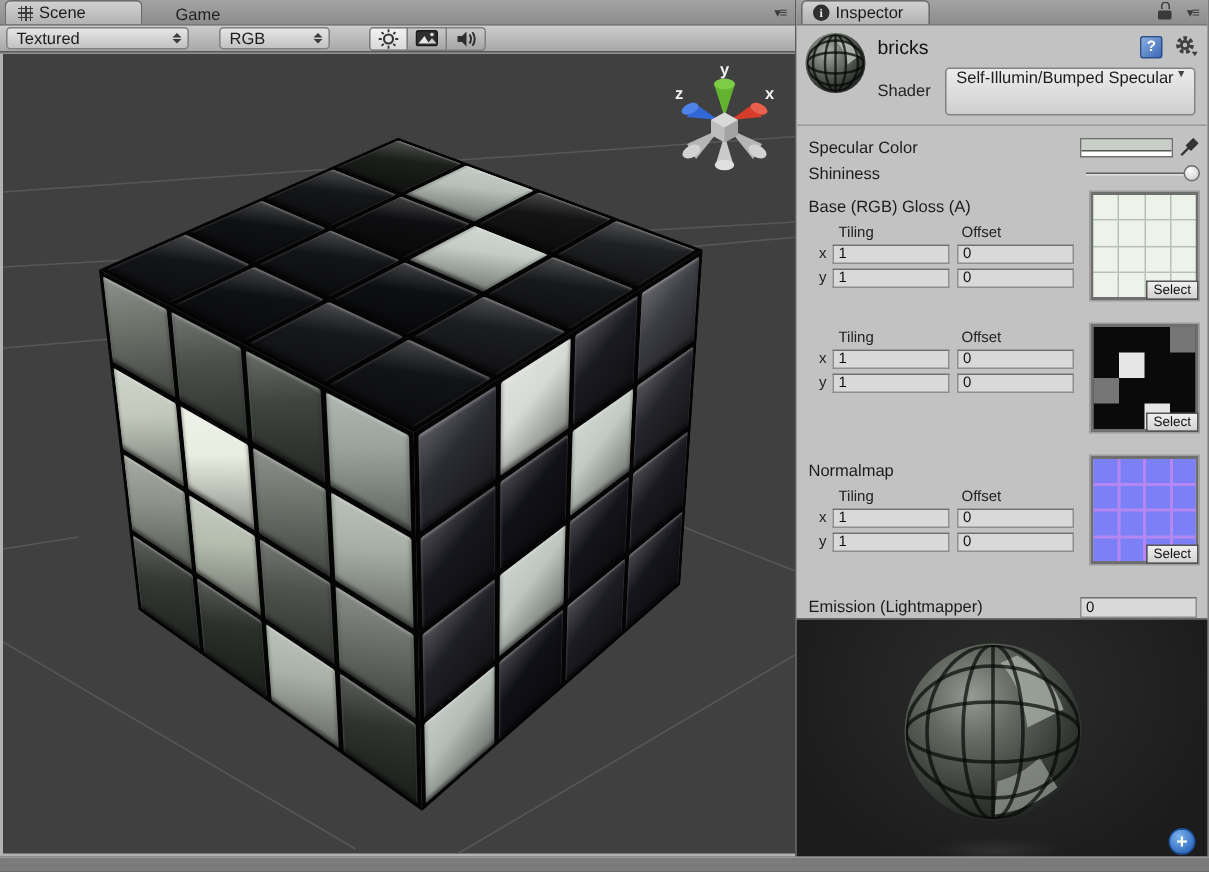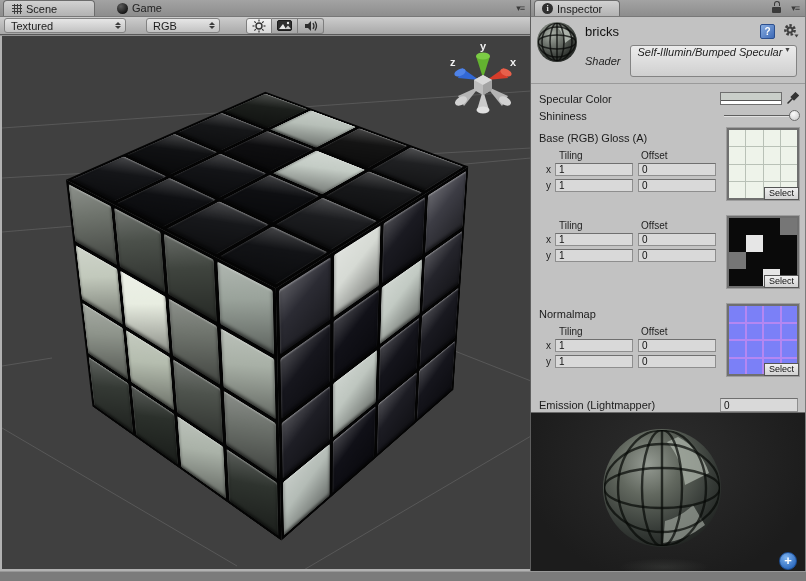--- a/index.html
+++ b/index.html
@@ -5,21 +5,21 @@
   * { margin:0; padding:0; box-sizing:border-box; }
   html,body { width:806px; height:581px; overflow:hidden; }
   body { font-family:"Liberation Sans", sans-serif; background:#7b7b7b; position:relative; font-size:11px; color:#1a1a1a; }
   .panels { position:absolute; left:0; top:0; width:806px; height:571px; display:flex; }
 
   
   .scene-panel { width:531px; height:571px; position:relative; background:#939393; border-right:1px solid #5e5e5e; }
   .tabbar { height:17px; background:linear-gradient(#a3a3a3,#8d8d8d); display:flex; align-items:flex-end; position:relative; border-bottom:1px solid #787878; }
   .tab { height:16px; display:flex; align-items:center; gap:4px; padding:0 14px 0 8px; font-size:11px; color:#1c1c1c; }
   .tab.active { background:linear-gradient(#d2d2d2,#b2b2b2); border:1px solid #6c6c6c; border-bottom:none; border-radius:4px 4px 0 0; margin-left:3px; min-width:92px; }
-  .tab.inactive { color:#222; }
+  .tab.inactive { color:#222;flex-direction:column; }
   .panel-menu { position:absolute; right:6px; top:3px; font-size:9px; color:#3a3a3a; letter-spacing:-1px; cursor:default; }
   .grid-icon { width:10px; height:10px; background:
       repeating-linear-gradient(0deg, transparent 0 2px, #3c3c3c 2px 3px),
       repeating-linear-gradient(90deg, transparent 0 2px, #3c3c3c 2px 3px); }
   .game-icon { width:11px; height:11px; border-radius:50%; background:radial-gradient(circle at 34% 30%, #5c5c5c, #141414 75%); }
 
   .toolbar { height:18px; background:linear-gradient(#cdcdcd,#a8a8a8); border-bottom:1px solid #5a5a5a; display:flex; align-items:center; padding:0 4px; gap:20px; }
   .dd { height:15px; background:linear-gradient(#e6e6e6,#c2c2c2); border:1px solid #828282; border-radius:3px; display:flex; align-items:center; justify-content:space-between; padding:0 4px 0 6px; font-size:11px; color:#1d1d1d; }
   .dd-textured { width:122px; }
   .dd-rgb { width:74px; }
@@ -60,21 +60,21 @@
   .lock-body { position:absolute; bottom:0; width:9px; height:6px; background:#3a3a3a; border-radius:1px; }
   .lock-shackle { position:absolute; top:-4px; left:1.5px; width:6px; height:5px; border:1.5px solid #3a3a3a; border-bottom:none; border-radius:3px 3px 0 0; }
 
   .mat-header { padding:5px 6px 6px 6px; border-bottom:1px solid #9a9a9a; position:relative; }
   .mat-row { display:flex; gap:8px; }
   .mat-sphere { width:40px; height:40px; border-radius:50%; position:relative; flex:none;
      background:radial-gradient(circle at 36% 30%, #aab0a8 0%, #6f756e 30%, #383c38 62%, #121413 95%); }
   .mat-sphere svg, .pv-sphere svg { position:absolute; inset:0; }
   .mat-info { padding-top:2px; flex:1; }
   .mat-name { font-size:13px; color:#111; margin-bottom:6px; }
-  .shader-row { display:flex; align-items:center; gap:10px;font-style:italic; }
+  .shader-row { display:flex; align-items:center; gap:10px; }
   .shader-label { font-size:11px; color:#222; }
   .shader-dd { flex:1; height:32px; margin-right:2px; background:linear-gradient(#ececec,#cfcfcf); border:1px solid #838383; border-radius:3px; display:flex; align-items:flex-start; justify-content:space-between; padding:0 5px 0 6px; font-size:11px; color:#1d1d1d; }
   .mat-icons { position:absolute; right:6px; top:6px; display:flex; gap:7px; align-items:center; }
   .help-icon { width:15px; height:15px; border-radius:2px; background:linear-gradient(135deg,#89aee2,#3d69b5); border:1px solid #2c4f8e; color:#fff; font-size:10px; font-weight:bold; display:flex; align-items:center; justify-content:center; }
 
   .props { padding:6px 6px 0 8px; flex:1; }
   .prow { display:flex; align-items:center; height:17px; position:relative; }
   .plabel { font-size:11px; color:#1c1c1c; }
   .spacer { flex:1; }
   .swatch { width:62px; height:13px; border:1px solid #6f6f6f; display:flex; flex-direction:column; }

